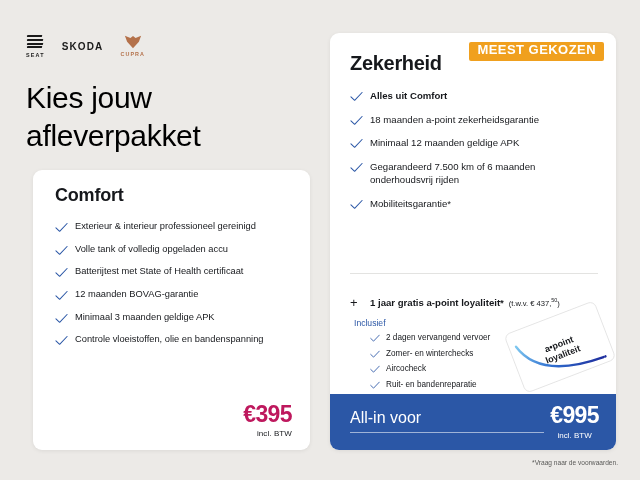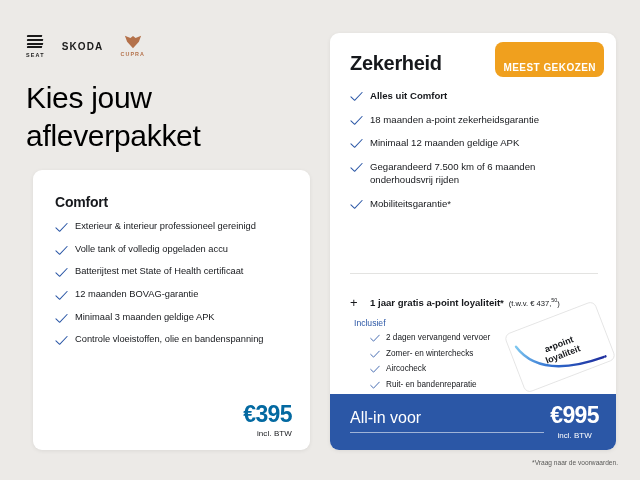--- a/index.html
+++ b/index.html
@@ -104,22 +104,22 @@
   
   .card-comfort {
     left: 33px;
     top: 170px;
     width: 277px;
     height: 280px;
   }
   .comfort-title {
     position: absolute;
     left: 22px;
-    top: 24px;
-    font-size: 14px;
+    top: 15px;
+    font-size: 18px;
     font-weight: bold;
     color: #16181c;
     letter-spacing: -0.2px;
   }
   .comfort-list {
     position: absolute;
     left: 22px;
     top: 50px;
     width: 232px;
   }
@@ -141,21 +141,21 @@
   }
   .price-block {
     position: absolute;
     right: 18px;
     bottom: 12px;
     text-align: right;
   }
   .price-main {
     font-size: 23px;
     font-weight: bold;
-    color: #0369a1;
+    color: #be185d;
     letter-spacing: -0.6px;
     line-height: 1;
   }
   .price-sub {
     font-size: 8px;
     color: #16181c;
     margin-top: 3px;
     letter-spacing: 0.1px;
   }
 
@@ -166,25 +166,25 @@
     width: 286px;
     height: 417px;
     overflow: hidden;
   }
   .badge {
     position: absolute;
     right: 12px;
     top: 9px;
     background: #f0a01e;
     color: #ffffff;
-    font-size: 10px;
+    font-size: 13px;
     font-weight: bold;
     letter-spacing: 0.45px;
-    padding: 20px 8px 4px 8px;
-    border-radius: 8px;
+    padding: 0 8px 4px 8px;
+    border-radius: 2px;
   }
   .zeker-title {
     position: absolute;
     left: 20px;
     top: 19px;
     font-size: 20px;
     font-weight: bold;
     color: #16181c;
     letter-spacing: -0.3px;
   }

